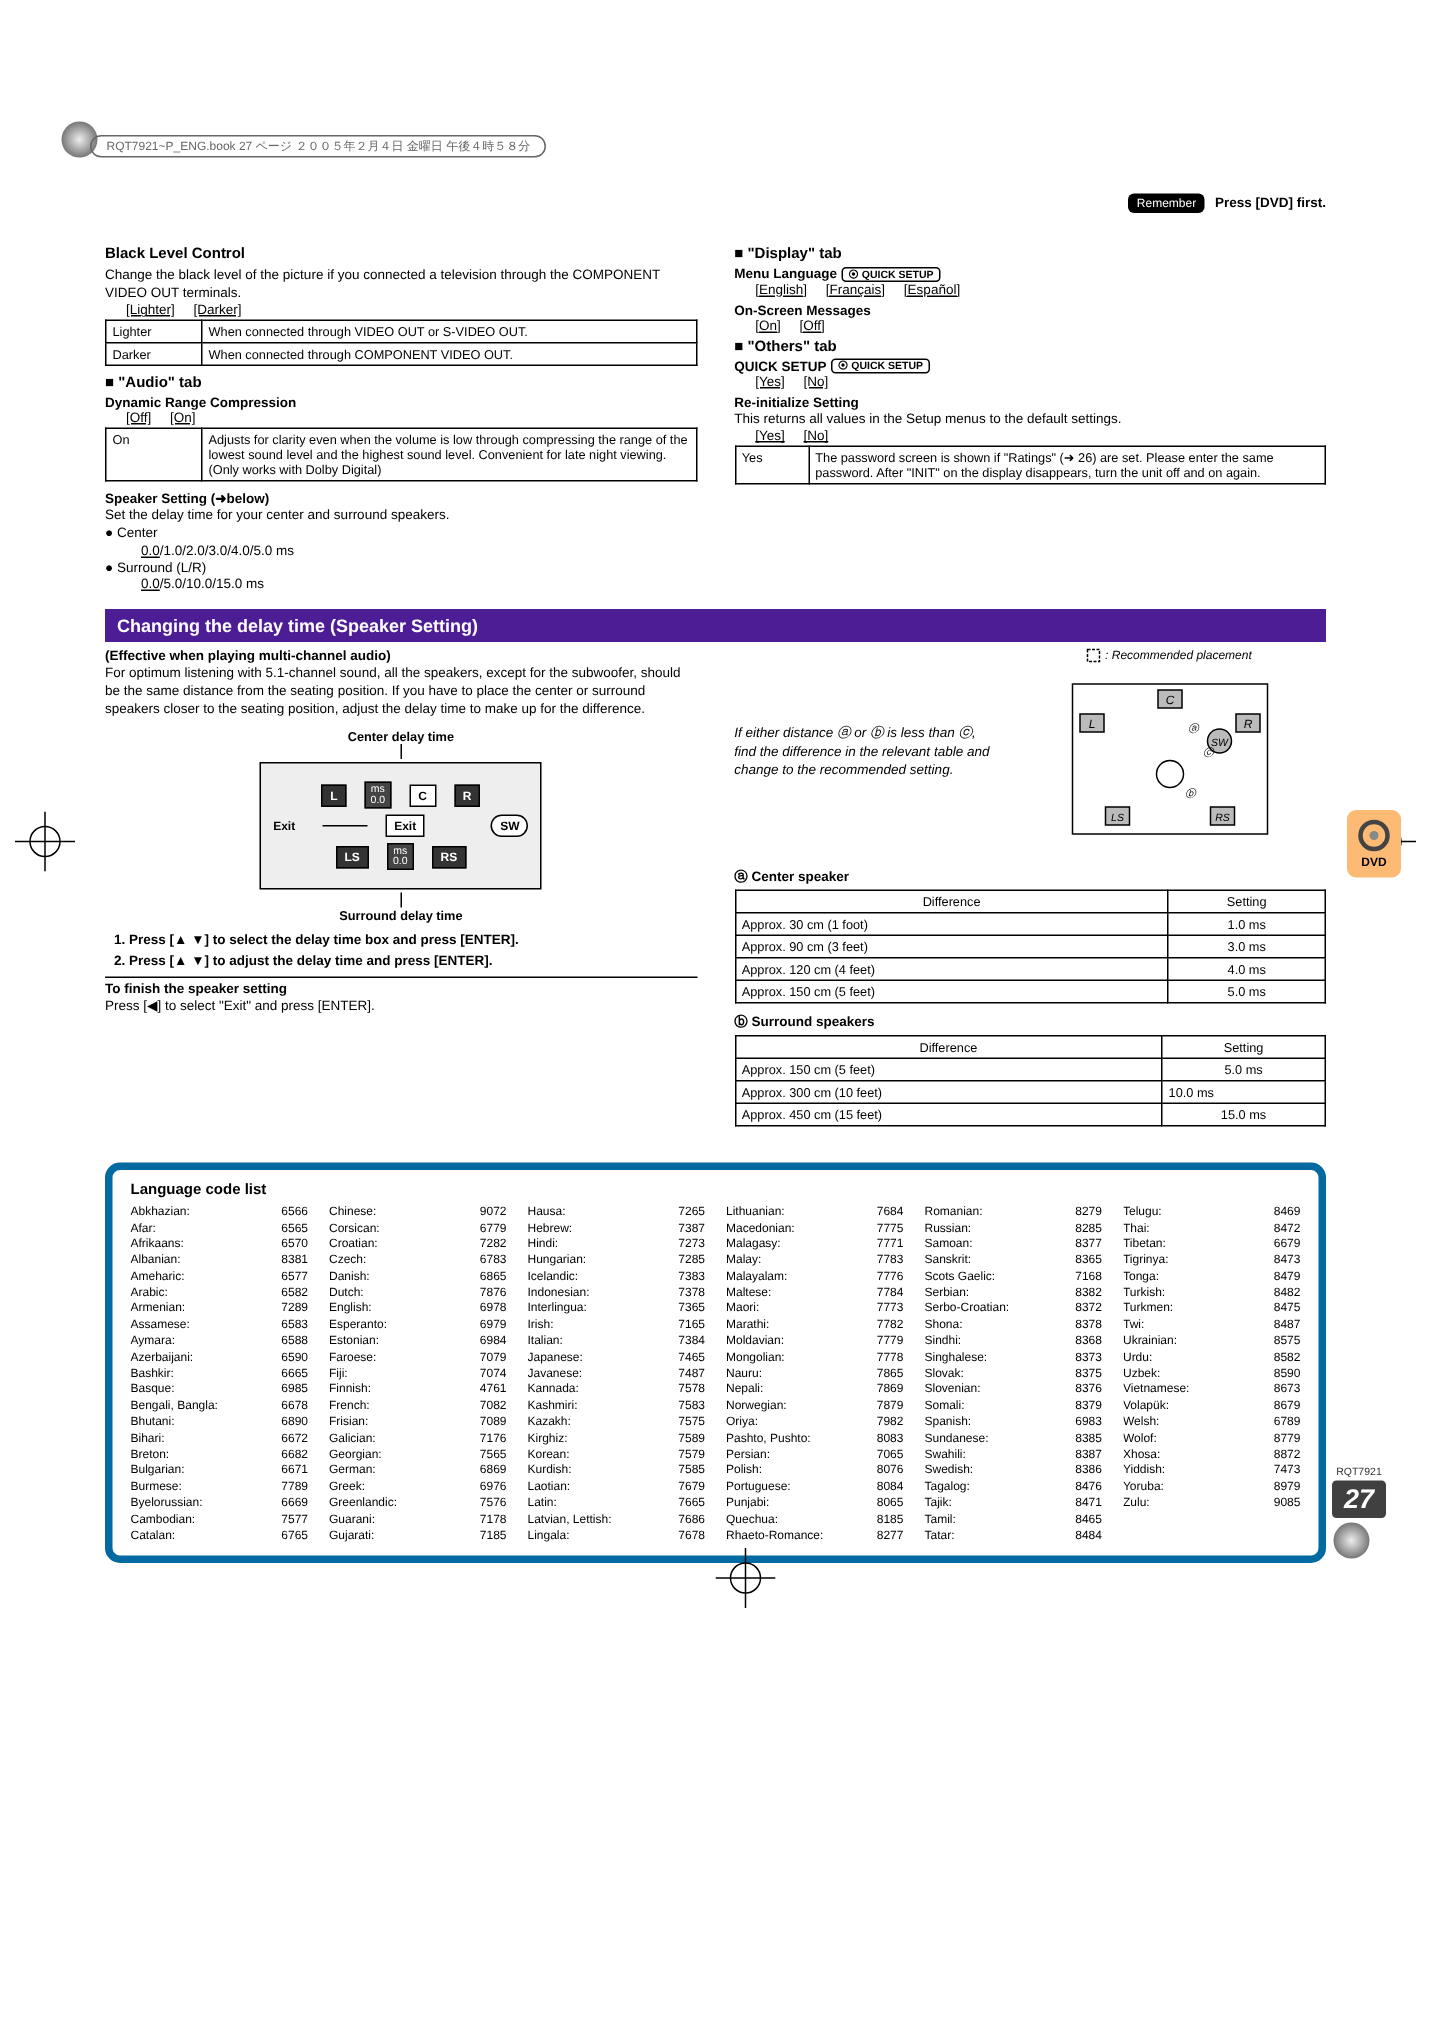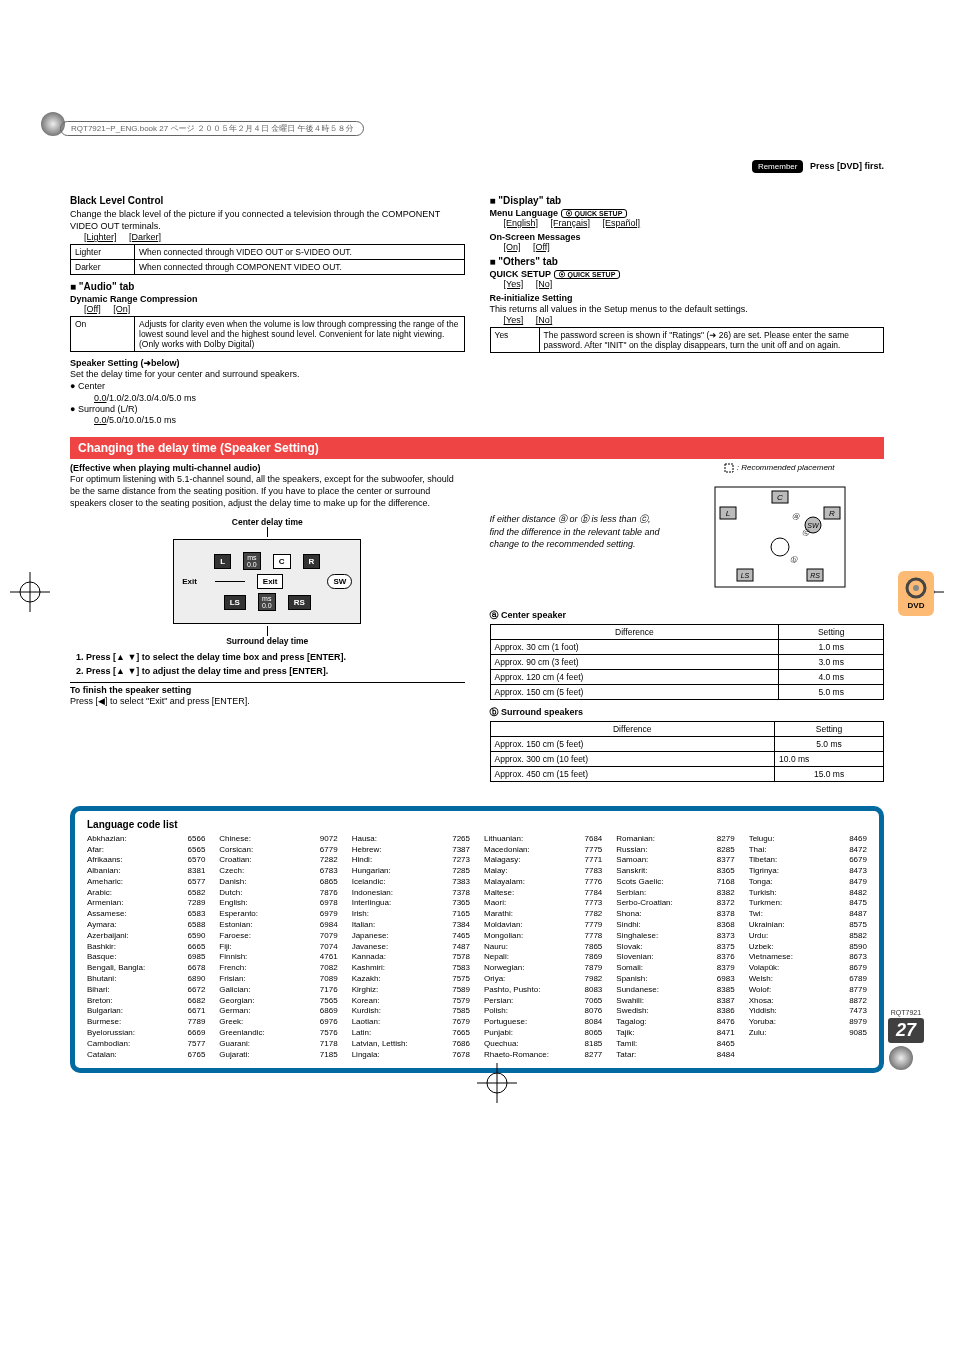--- a/index.html
+++ b/index.html
@@ -7,21 +7,20 @@
     padding: 0;
     font-family: Arial, Helvetica, sans-serif;
     font-size: 9px;
     color: #000;
     background: #fff;
     width: 954px;
   }
   .page {
     position: relative;
     padding: 60px 70px 40px 70px;
-    margin-top: 31px;
   }
   .topbar {
     position: absolute;
     top: 90px;
     left: 60px;
     right: 60px;
     display: flex;
     align-items: center;
     gap: 6px;
     color: #666;
@@ -74,21 +73,21 @@
   }
   table.thin td, table.thin th {
     border: 1px solid #000;
     padding: 2px 4px;
     vertical-align: top;
     text-align: left;
   }
   table.thin th { font-weight: normal; text-align: center; }
 
   .black-bar {
-    background: #ef4444;
+    background: #4c1d95;
     color: #fff;
     font-weight: bold;
     font-size: 12px;
     padding: 4px 8px;
     margin: 12px 0 4px 0;
   }
 
   .quick-badge {
     display:inline-block;
     border:1px solid #000;

